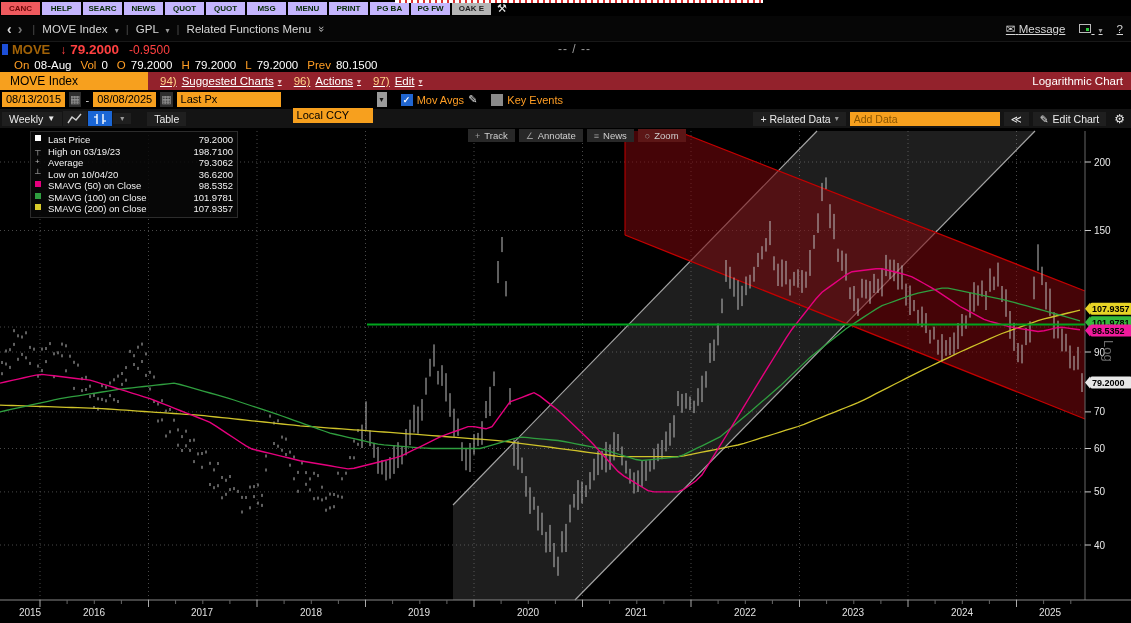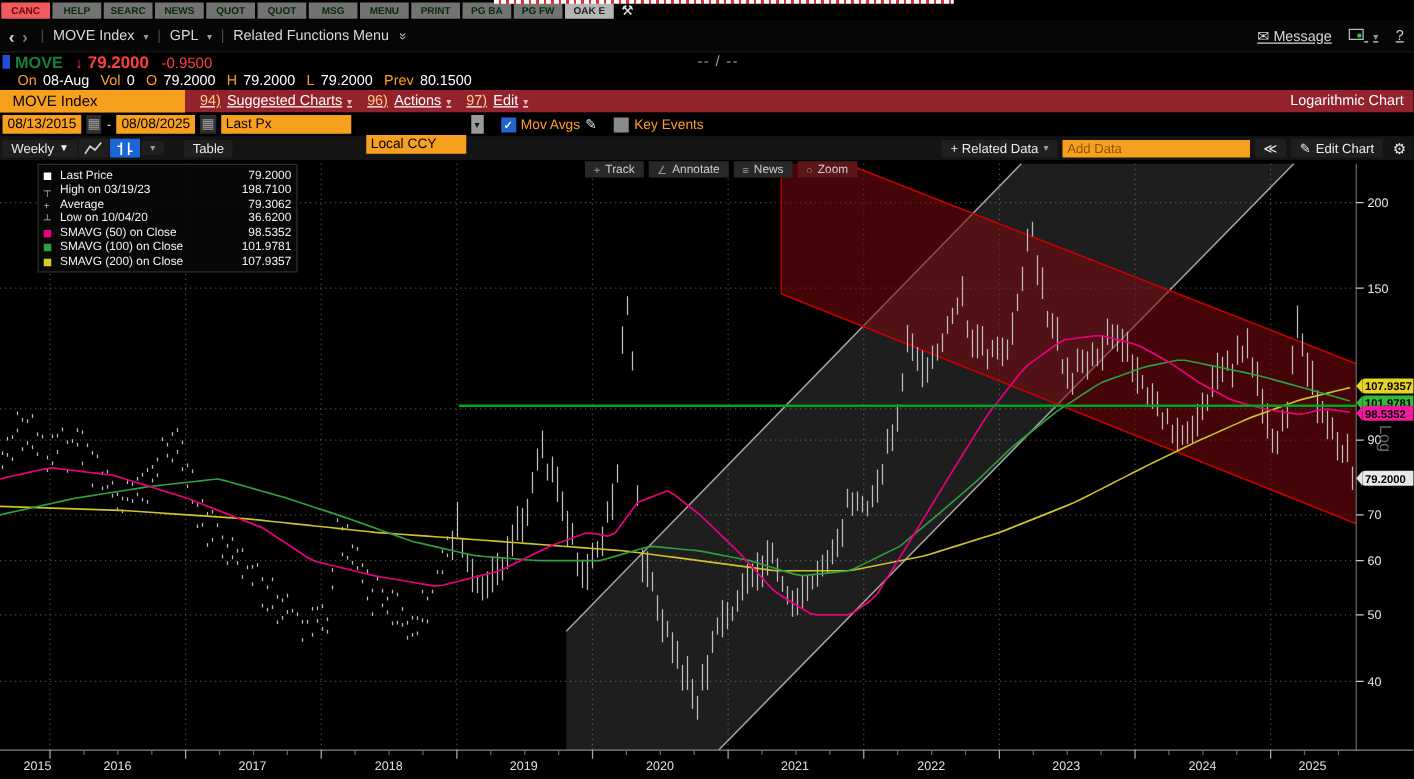--- a/index.html
+++ b/index.html
@@ -7,40 +7,40 @@
     font-family:"Liberation Sans",sans-serif;color:#ddd;overflow:hidden;}
   .terminal *{box-sizing:border-box;}
 
   
   .top-artifact{position:absolute;left:395px;top:0;width:368px;height:3px;
     background:repeating-linear-gradient(90deg,#fff 0 4px,#d33 4px 6px);}
 
   
   .fnkeys{display:flex;gap:2px;padding:2px 0 1px 1px;height:16px;align-items:center;}
   .fnkey{min-width:39px;height:13px;font-size:8px;font-weight:bold;line-height:13px;
-    text-align:center;color:#062a06;background:#737373;padding:0 2px;cursor:default;}
+    text-align:center;color:#062a06;background:#c4b5fd;padding:0 2px;cursor:default;}
   .fnkey.red{background:#ef5a5e;color:#6d0808;}
   .fnkey.gray{background:#b5b5b5;color:#222;}
   .wrench{color:#e8e8e8;font-size:11px;margin-left:4px;}
 
   
   .nav{display:flex;align-items:center;height:26px;padding:0 8px 0 4px;font-size:11.5px;color:#d8d8d8;background:#060606;border-bottom:1px solid #181818;}
   .nav .sep{color:#4a4a4a;margin:0 7px;}
   .nav .arrow{font-size:14px;font-weight:bold;padding:0 3px;}
   .nav .arrow.dim{color:#777;}
   .caret{font-size:8px;color:#9a9a9a;margin-left:4px;}
   .dblchev{display:inline-block;transform:rotate(90deg);color:#bbb;margin-left:5px;font-size:11px;}
   .nav-right{margin-left:auto;display:flex;align-items:center;gap:14px;text-decoration:underline;}
   .monitor{display:inline-block;width:12px;height:9px;border:1px solid #bbb;position:relative;}
   .monitor i{position:absolute;right:1px;bottom:1px;width:3px;height:3px;background:#2ecc40;}
 
   
   .quote1{display:flex;align-items:baseline;height:15px;font-size:12px;position:relative;padding-left:2px;}
   .bluesq{width:6px;height:11px;background:#1d4fd7;align-self:center;margin-right:4px;}
-  .tkr{color:#15803d;font-weight:bold;font-size:13px;margin-right:10px;}
+  .tkr{color:#a16207;font-weight:bold;font-size:13px;margin-right:10px;}
   .dn{color:#ff4040;}
   .px{color:#ff4040;font-weight:bold;font-size:13.5px;margin:0 10px 0 4px;}
   .chg{color:#ff4040;font-size:12px;}
   .bidask{position:absolute;left:558px;color:#9a9a9a;letter-spacing:1px;}
   .quote2{display:flex;align-items:center;height:15px;font-size:11.5px;padding-left:14px;gap:0;}
   .q2seg{margin-right:9px;}
   .q2seg .lbl{color:#ff9e24;margin-right:5px;}
   .q2seg .val{color:#fff;}
 
   
@@ -74,21 +74,21 @@
   .adddata::placeholder{color:#8a5500;opacity:1;}
   .gear{color:#e8e8e8;font-size:12px;padding:0 4px;}
 
   
   .chartwrap{position:relative;width:1131px;height:495px;background:#000;}
   #chart-svg{position:absolute;left:0;top:0;}
   .grid{stroke:#494949;stroke-width:1;stroke-dasharray:1 3;}
 
   .legend{position:absolute;left:30px;top:3px;width:208px;background:rgba(8,8,8,0.85);
     border:1px solid #2c2c2c;font-size:9.5px;padding:2px 4px;z-index:5;}
-  .lrow{display:flex;align-items:flex-end;height:11.5px;white-space:nowrap;}
+  .lrow{display:flex;align-items:flex-start;height:11.5px;white-space:nowrap;}
   .lmark{width:13px;color:#bbb;font-size:8px;}
   .lsq{display:inline-block;width:6px;height:6px;}
   .llbl{flex:1;color:#f2f2f2;}
   .lval{width:56px;text-align:right;color:#f2f2f2;}
 
   .ctoolbar{position:absolute;left:468px;top:1px;display:flex;gap:4px;z-index:5;font-size:9.5px;}
   .ctool{background:#282828;color:#cfcfcf;padding:1px 7px;display:flex;gap:4px;align-items:center;}
   .ctool .ic{color:#9a9a9a;font-size:9px;}
   .ctool.zoom-active{background:#5c1616;}
 </style>

